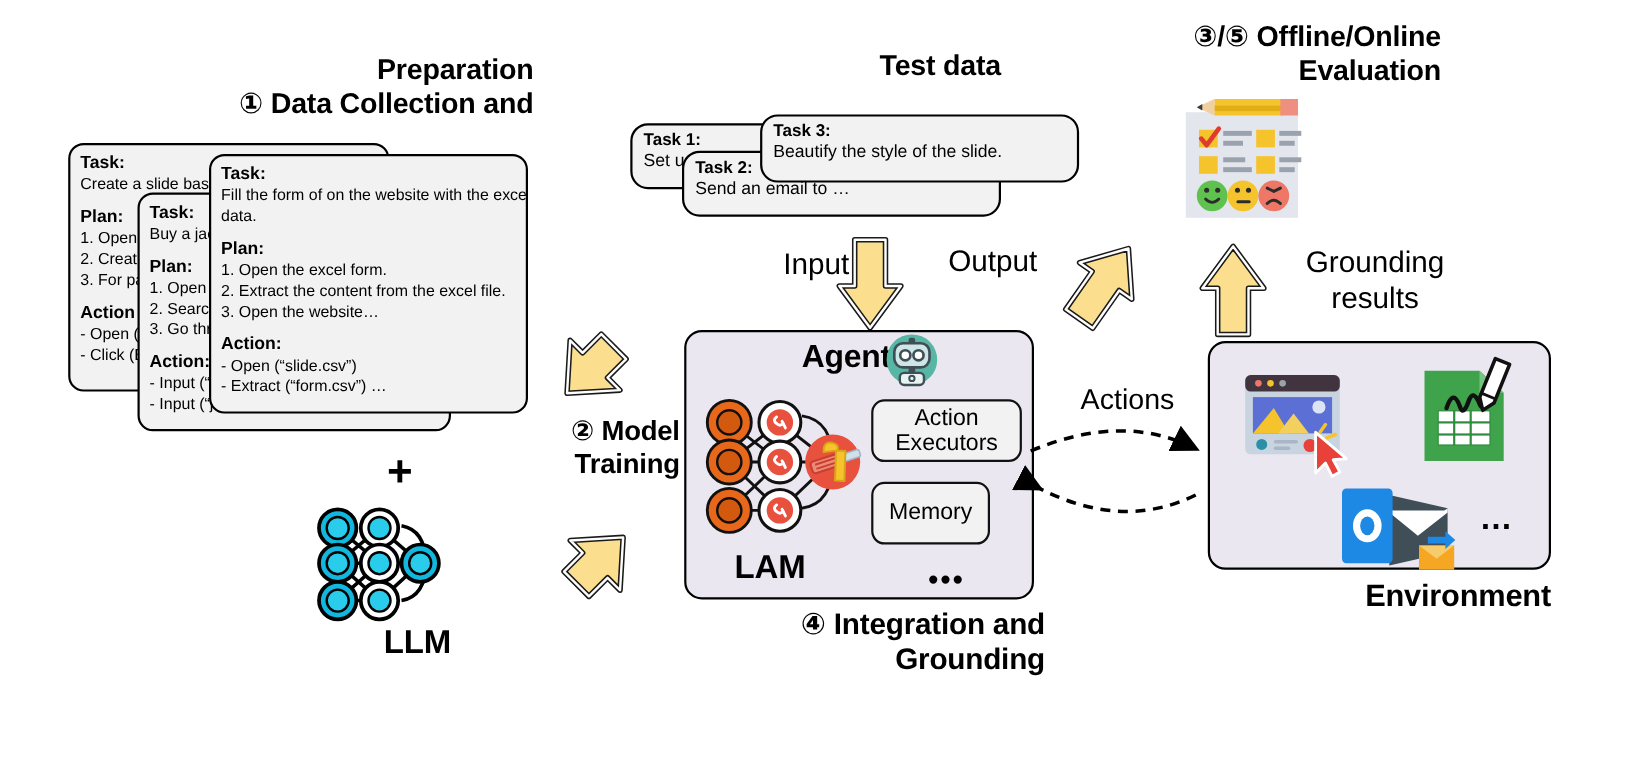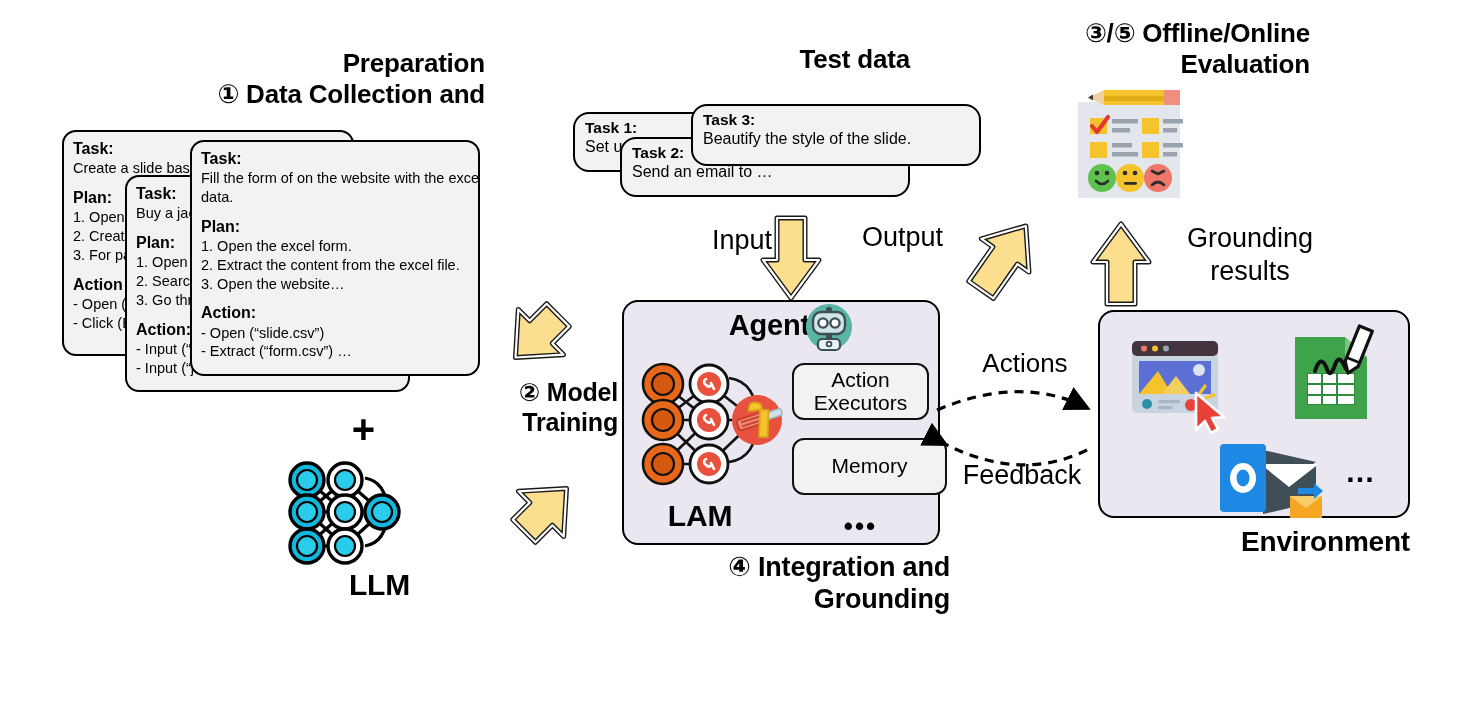--- a/index.html
+++ b/index.html
@@ -314,21 +314,21 @@
     </svg>
   </div>
 
   <div class="abs heading" style="left:645px;top:498px;width:110px;font-size:30px;text-align:center;">LAM</div>
 
   <div class="abs subbox" style="left:792px;top:363px;width:137px;height:57px;flex-direction:column;">
     <span>Action</span>
     <span>Executors</span>
   </div>
 
-  <div class="abs subbox" style="left:792px;top:438px;width:155px;height:57px;">
+  <div class="abs subbox" style="left:792px;top:438px;width:108px;height:57px;">
     <span>Memory</span>
   </div>
 
   <div class="abs dots" style="left:792px;top:520px;width:137px;text-align:center;font-size:26px;">•••</div>
 
   <div class="abs heading" style="left:620px;top:552px;width:330px;font-size:27px;">
     <div>④ Integration and</div>
     <div>Grounding</div>
   </div>
 
@@ -340,21 +340,20 @@
         </marker>
         <marker id="al" markerWidth="8" markerHeight="8" refX="2" refY="4" orient="auto">
           <path d="M8,0 L0,4 L8,8 z" fill="#000"></path>
         </marker>
       </defs>
       <path d="M2 55 Q85 20 150 52" fill="none" stroke="#000" stroke-width="3.2" stroke-dasharray="9 7" marker-end="url(#ar)"></path>
       <path d="M152 95 Q85 128 8 88" fill="none" stroke="#000" stroke-width="3.2" stroke-dasharray="9 7" marker-end="url(#al)"></path>
     </svg>
   </div>
   <div class="abs" style="left:950px;top:348px;width:150px;text-align:center;font-size:26px;">Actions</div>
-  <div class="abs" style="left:942px;top:460px;width:160px;text-align:center;font-size:27px;">Feedback</div>
 
   <div class="abs region" style="left:1098px;top:310px;width:312px;height:208px;"></div>
 
   <div class="abs" style="left:1128px;top:335px;width:115px;height:100px;">
     <svg viewBox="0 0 115 100" width="115" height="100">
       <rect x="4" y="6" width="86" height="72" rx="5" fill="#c8d4e0"></rect>
       <rect x="4" y="6" width="86" height="15" rx="5" fill="#42343f"></rect>
       <circle cx="16" cy="13.5" r="3" fill="#ef7767"></circle>
       <circle cx="27" cy="13.5" r="3" fill="#f5c32c"></circle>
       <circle cx="38" cy="13.5" r="3" fill="#9aa3ad"></circle>

